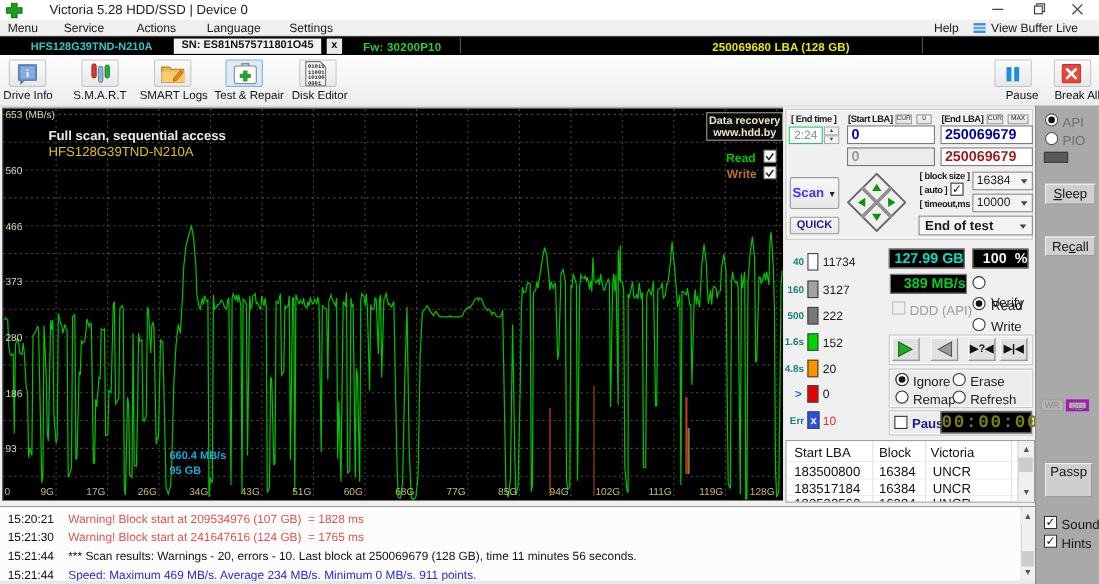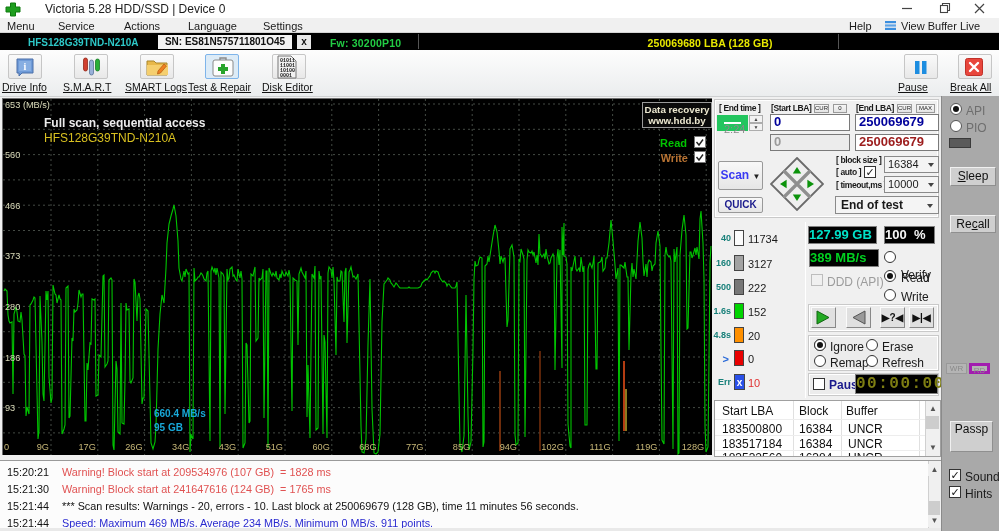--- a/index.html
+++ b/index.html
@@ -11,29 +11,29 @@
 #titlebar { left:0; top:0; width:999px; height:18px; background:#ffffff; }
 #title-text { left:45px; top:2px; font-size:12px; color:#1c1c1c; }
 
 #menubar { left:0; top:18px; width:999px; height:15px; background:#f0f0f0; border-bottom:1px solid #d5d5d5; }
 .mitem { position:absolute; top:20px; font-size:11px; color:#1a1a1a; }
 
 #infobar { left:0; top:33px; width:999px; height:17px; background:#000; }
 
 #toolbar { left:0; top:50px; width:999px; height:47px; background:linear-gradient(#fdfdfd,#ebedee); border-bottom:1px solid #cfd1d2; }
 .tbtn { position:absolute; top:54px; width:34px; height:25px; background:linear-gradient(#fafafa,#e8e8e8); border:1px solid #c6c6c6; border-radius:2px; }
-.tlabel { position:absolute; top:81px; font-size:10.5px; color:#111; white-space:nowrap; text-align:left;text-decoration:underline; }
+.tlabel { position:absolute; top:81px; font-size:10.5px; color:#111; white-space:nowrap; text-align:right; }
 
 #graph { left:2px; top:98px; width:710px; height:357px; background:#000; border-top:1px solid #6e6e6e; border-left:1px solid #6e6e6e; }
 
 #rpanel { left:712px; top:97px; width:229px; height:363px; background:#f0f0f0; }
 .lbl { position:absolute; font-size:11px; color:#1a1a1a; white-space:nowrap; }
 .inp { position:absolute; background:#fff; border:1px solid #7a7a7a; font-weight:bold; font-size:13px; color:#00009a; padding-left:3px; line-height:14px; }
 .sbtn { position:absolute; background:linear-gradient(#f6f6f6,#e4e4e4); border:1px solid #9a9a9a; font-size:9px; text-align:center; color:#222; }
-.lcd { position:absolute; background:#000; border:1px solid #808080; font-weight:bold; font-size:13px; text-align:left; }
+.lcd { position:absolute; background:#000; border:1px solid #808080; font-weight:bold; font-size:13px; text-align:right; }
 .radio { position:absolute; width:12px; height:12px; border:1px solid #333; border-radius:50%; background:#fff; }
 .radio.sel:after { content:""; position:absolute; left:2px; top:2px; width:6px; height:6px; border-radius:50%; background:#111; }
 .cb { position:absolute; width:12px; height:12px; border:1px solid #333; background:#fff; font-size:11px; line-height:11px; text-align:center; color:#111; }
 .grp { position:absolute; border:1px solid #c9c9c9; box-shadow: inset 0 0 0 1px #ffffff; }
 
 #sidebar { left:941px; top:96px; width:58px; height:435px; background:#a9a9a9; border-left:1px solid #8a8a8a; }
 .sidebtn { position:absolute; background:#cfcfcf; border:1px solid #8f8f8f; border-top-color:#f0f0f0; border-left-color:#f0f0f0; font-size:12px; color:#111; text-align:center; }
 
 #logarea { left:0; top:460px; width:941px; height:68px; background:#fcfcfc; border-top:1px solid #9a9a9a; }
 .logline { position:absolute; white-space:nowrap; font-size:10.8px; }
@@ -204,21 +204,21 @@
 <path d="M693.5 43 l2.5 3 4-5.5" stroke="#222" stroke-width="1.4" fill="none"></path>
 <text x="685" y="63" font-size="11" font-weight="bold" fill="#b87333" text-anchor="end" font-family="Liberation Sans, sans-serif">Write</text>
 <rect x="691.5" y="52.5" width="11" height="11" fill="#fff" stroke="#777"></rect>
 <path d="M693.5 58 l2.5 3 4-5.5" stroke="#222" stroke-width="1.4" fill="none"></path>
 </svg>
 
 <div class="abs" id="rpanel"></div>
 
 <div class="grp" style="left:714px;top:99px;width:225px;height:119px"></div>
 <div class="lbl" style="left:719px;top:103px;font-size:8.5px;font-weight:bold;letter-spacing:-0.4px">[ End time ]</div>
-<div class="abs" style="left:717px;top:115px;width:31px;height:16px;background:#fff;border:7px solid #22c55e;color:#8a8a8a;font-size:11px;text-align:center;line-height:14px">2:24</div>
+<div class="abs" style="left:717px;top:115px;width:31px;height:16px;background:#fff;border:1px solid #22c55e;color:#8a8a8a;font-size:11px;text-align:center;line-height:14px">2:24</div>
 <div class="abs" style="left:749px;top:115px;width:14px;height:8px;background:#f2f2f2;border:1px solid #adadad;font-size:5px;color:#444;text-align:center;line-height:7px">▲</div>
 <div class="abs" style="left:749px;top:123px;width:14px;height:8px;background:#f2f2f2;border:1px solid #adadad;font-size:5px;color:#444;text-align:center;line-height:7px">▼</div>
 <div class="lbl" style="left:771px;top:103px;font-size:8.5px;font-weight:bold;letter-spacing:-0.4px">[Start LBA]</div>
 <div class="sbtn" style="left:814px;top:104px;width:15px;height:9px;line-height:7px;font-size:6px">CUR</div>
 <div class="sbtn" style="left:833px;top:104px;width:14px;height:9px;line-height:7px;font-size:6px">0</div>
 <div class="inp" style="left:770px;top:114px;width:80px;height:17px">0</div>
 <div class="inp" style="left:770px;top:134px;width:80px;height:17px;background:#ececec;color:#9a9a9a">0</div>
 <div class="lbl" style="left:856px;top:103px;font-size:8.5px;font-weight:bold;letter-spacing:-0.4px">[End LBA]</div>
 <div class="sbtn" style="left:897px;top:104px;width:15px;height:9px;line-height:7px;font-size:6px">CUR</div>
 <div class="sbtn" style="left:916px;top:104px;width:19px;height:9px;line-height:7px;font-size:6px">MAX</div>
@@ -329,21 +329,21 @@
 <div class="sarrow" style="left:928px;top:464px">▲</div>
 <div class="abs" style="left:929px;top:501px;width:11px;height:15px;background:#cdcdcd"></div>
 <div class="sarrow" style="left:928px;top:515px">▼</div>
 <div class="abs" id="bottomstrip"></div>
 
 <div class="abs" id="sidebar"></div>
 <div class="abs" id="tbl"></div>
 
 <div class="abs" style="left:722px;top:404px;font-size:12px;color:#111">Start LBA</div>
 <div class="abs" style="left:799px;top:404px;font-size:12px;color:#111">Block</div>
-<div class="abs" style="left:846px;top:404px;font-size:12px;color:#111">Buffer</div>
+<div class="abs" style="left:846px;top:404px;font-size:12px;color:#111">Victoria</div>
 <div class="abs" style="left:793px;top:401px;width:1px;height:55px;background:#e0e0e0"></div>
 <div class="abs" style="left:841px;top:401px;width:1px;height:55px;background:#e0e0e0"></div>
 <div class="abs" style="left:919px;top:401px;width:1px;height:55px;background:#e0e0e0"></div>
 <div class="abs" style="left:715px;top:419px;width:211px;height:1px;background:#ededed"></div>
 <div class="abs" style="left:722px;top:422px;font-size:12px;color:#111">183500800</div>
 <div class="abs" style="left:799px;top:422px;font-size:12px;color:#111">16384</div>
 <div class="abs" style="left:848px;top:422px;font-size:12px;color:#111">UNCR</div>
 <div class="abs" style="left:715px;top:435px;width:211px;height:1px;background:#ededed"></div>
 <div class="abs" style="left:722px;top:437px;font-size:12px;color:#111">183517184</div>
 <div class="abs" style="left:799px;top:437px;font-size:12px;color:#111">16384</div>

